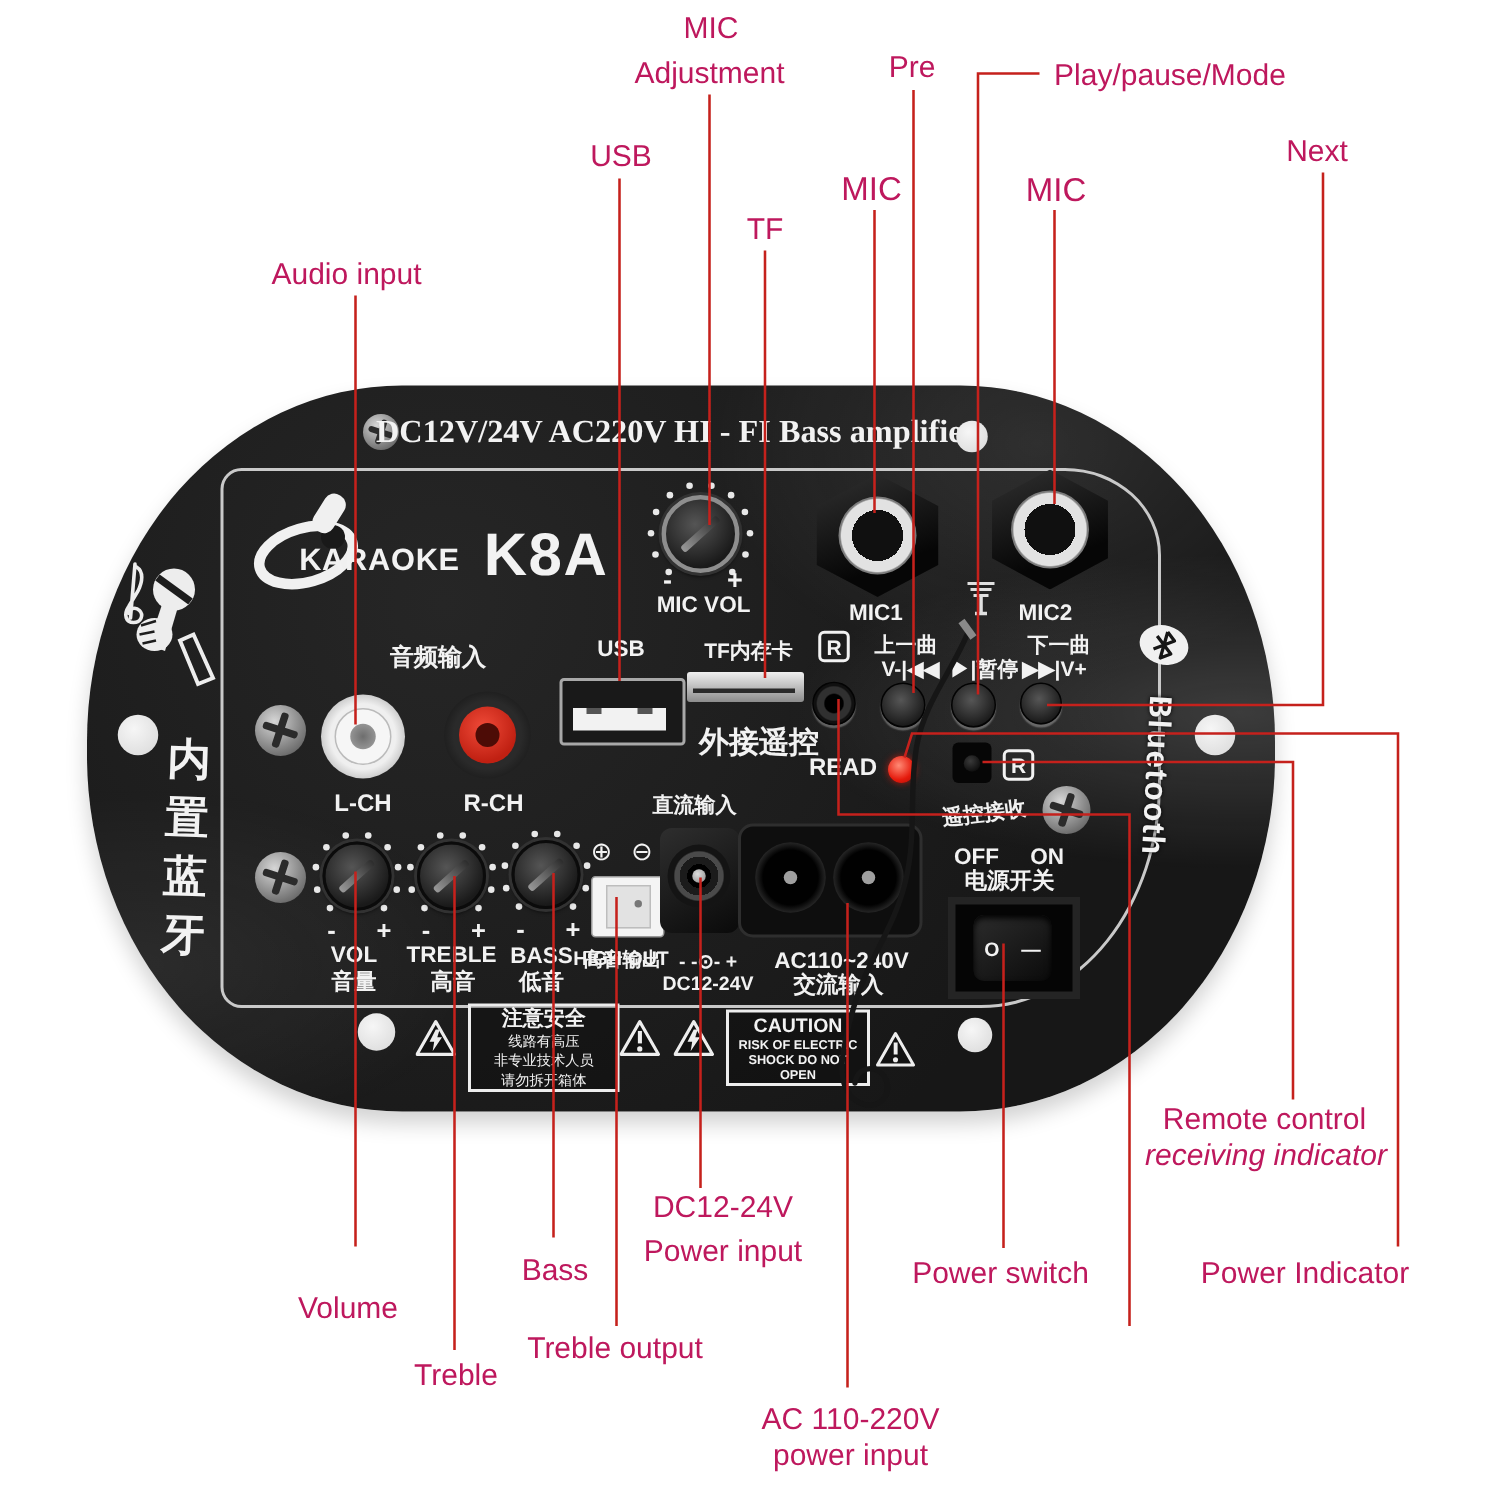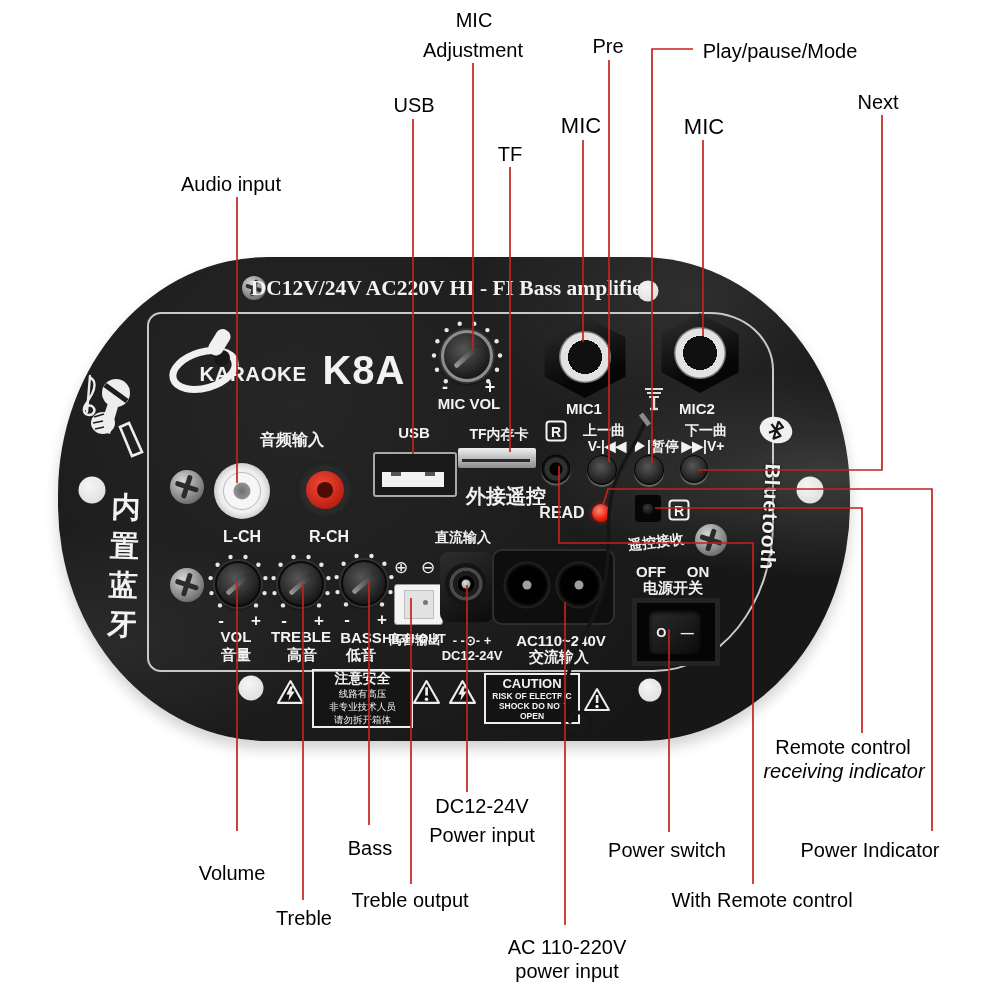--- a/index.html
+++ b/index.html
@@ -1,20 +1,20 @@
 <!DOCTYPE html>
 <html><head>
 <meta charset="utf-8">
 <style>
   html,body{margin:0;padding:0;background:#fff;}
   .canvas{position:relative;width:1000px;height:1000px;background:#ffffff;overflow:hidden;
           font-family:"Liberation Sans", sans-serif;}
   .abs{position:absolute;}
   
-  .lbl{position:absolute;transform:translate(-50%,-50%);color:#000000;font-size:20px;
+  .lbl{position:absolute;transform:translate(-50%,-50%);color:#be185d;font-size:20px;
        white-space:nowrap;text-align:right;}
   
   .board{position:absolute;left:58px;top:257px;width:792px;height:484px;
          background:radial-gradient(circle at 30% 30%, #262626, #171717 70%);
          border-radius:210px / 237px; box-shadow:0 8px 14px rgba(0,0,0,.18);}
   .sheen{position:absolute;border-radius:210px/237px;inset:0;
          background:radial-gradient(ellipse at 97% 45%, rgba(255,255,255,.16), transparent 28%),
                     radial-gradient(ellipse at 80% 8%, rgba(255,255,255,.10), transparent 25%),
                     radial-gradient(ellipse at 4% 80%, rgba(255,255,255,.07), transparent 22%);}
   .inner-outline{position:absolute;left:147px;top:312px;width:623px;height:356px;
@@ -350,18 +350,17 @@
   <div class="lbl" style="left:878px;top:102px;">Next</div>
   <div class="lbl" style="left:232px;top:849px;margin-top:24px;">Volume</div>
   <div class="lbl" style="left:304px;top:918px;">Treble</div>
   <div class="lbl" style="left:370px;top:848px;">Bass</div>
   <div class="lbl" style="left:410px;top:900px;">Treble output</div>
   <div class="lbl" style="left:482px;top:806px;">DC12-24V</div>
   <div class="lbl" style="left:482px;top:835px;">Power input</div>
   <div class="lbl" style="left:567px;top:947px;">AC 110-220V</div>
   <div class="lbl" style="left:567px;top:971px;">power input</div>
   <div class="lbl" style="left:667px;top:850px;">Power switch</div>
-  <div class="lbl" style="left:762px;top:900px;">With Remote control</div>
   <div class="lbl" style="left:843px;top:747px;">Remote control</div>
   <div class="lbl" style="left:844px;top:771px;font-style:italic;">receiving indicator</div>
   <div class="lbl" style="left:870px;top:850px;">Power Indicator</div>
 
 </div>
 
 </body></html>

